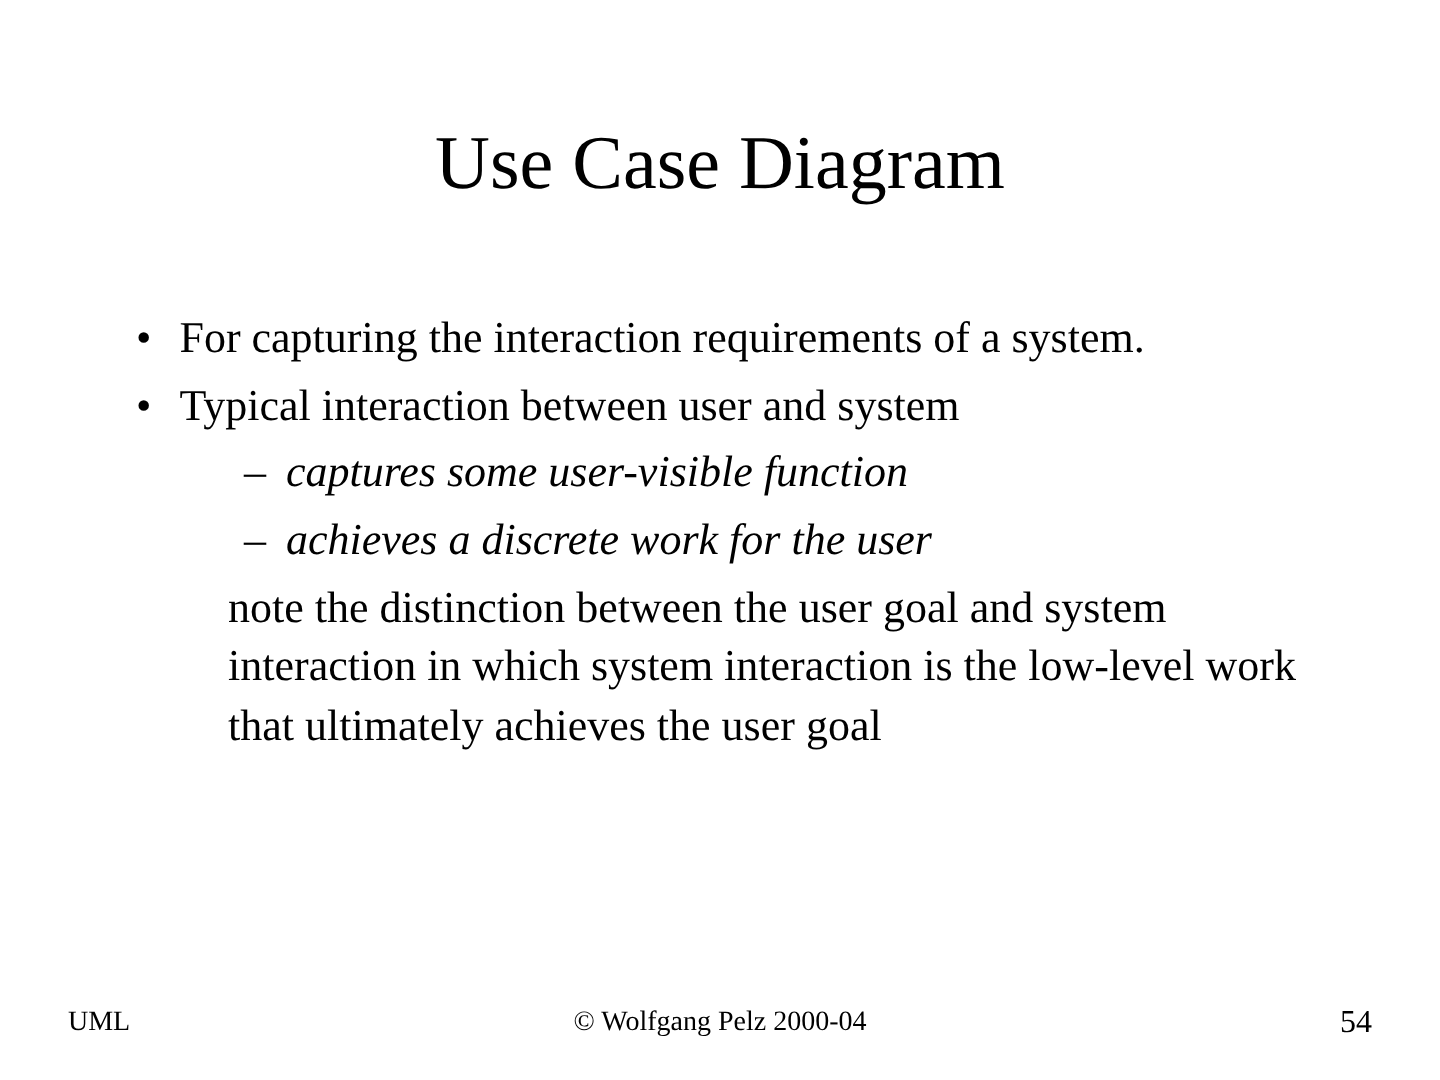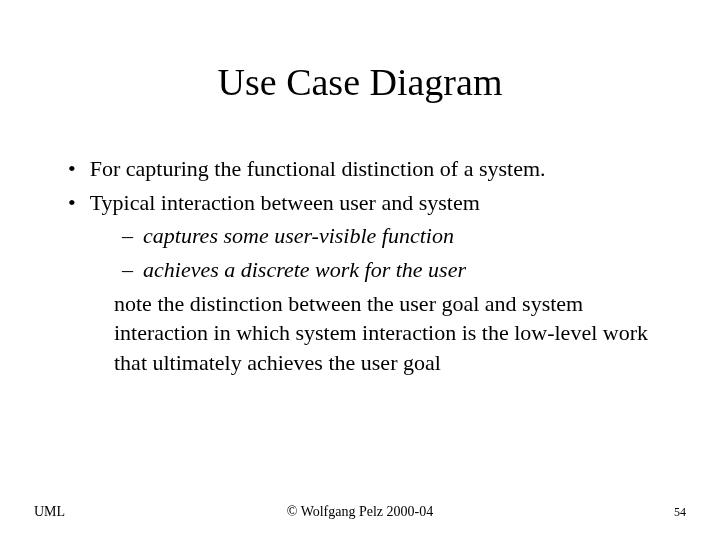--- a/index.html
+++ b/index.html
@@ -75,34 +75,34 @@
       left: 34px;
     }
     .footer-center {
       position: absolute;
       left: 50%;
       transform: translateX(-50%);
     }
     .footer-right {
       position: absolute;
       right: 34px;
-      font-size: 12px;
+      font-size: 16px;
     }
   </style>
 </head>
 <body>
 
 <div class="slide">
   <h1 class="title">Use Case Diagram</h1>
 
   <div class="content">
 
     <div class="bullet-item">
       <span class="bullet">•</span>
-      <span class="bullet-text">For capturing the functional distinction of a system.</span>
+      <span class="bullet-text">For capturing the interaction requirements of a system.</span>
     </div>
 
     <div class="bullet-item">
       <span class="bullet">•</span>
       <span class="bullet-text">Typical interaction between user and system</span>
     </div>
 
     <div class="sub-item">
       <span class="sub-dash">–</span>
       <span class="sub-text">captures some user-visible function</span>

